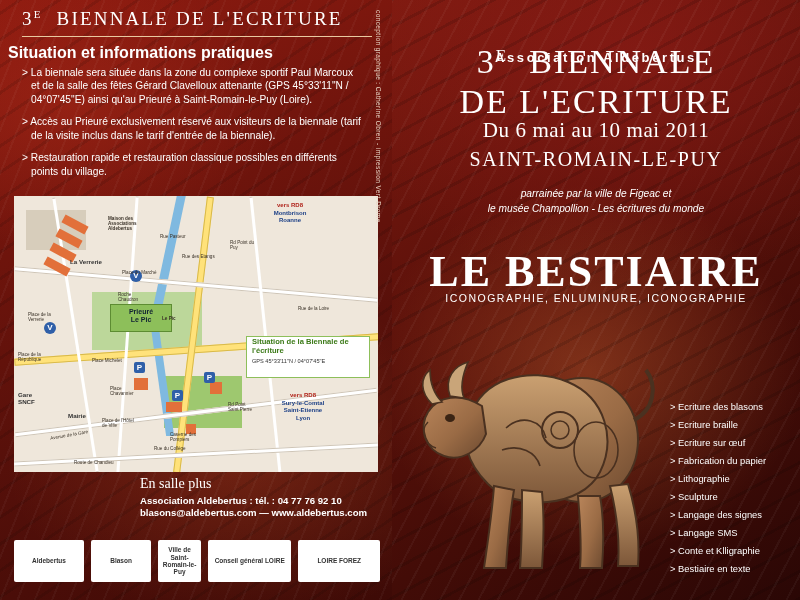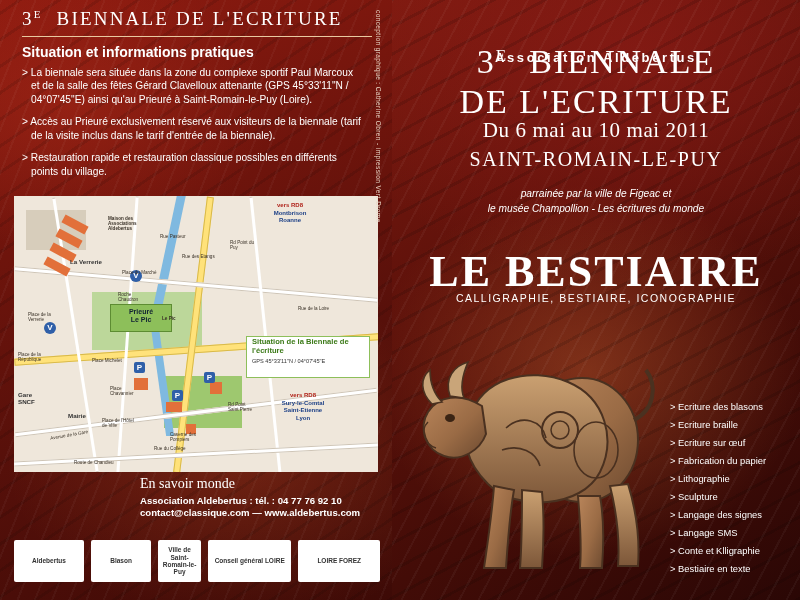--- a/index.html
+++ b/index.html
@@ -27,21 +27,21 @@
     pointer-events:none;
   }
   .left-title{
     position:absolute;left:22px;top:8px;width:350px;
     color:#fff;font-size:19px;letter-spacing:2.2px;
     font-family:"Liberation Serif", serif;
     border-bottom:1.5px solid #e8c9a0;padding-bottom:6px;
   }
   .left-title .sup{font-size:11px;vertical-align:super;}
   .left-sub{
-    position:absolute;left:22px;top:44px;color:#fff;font-size:14px;font-weight:bold;
+    position:absolute;left:8px;top:44px;color:#fff;font-size:16px;font-weight:bold;
   }
   .bullets{position:absolute;left:22px;top:66px;width:342px;color:#fff;font-size:10.2px;line-height:1.32;}
   .bullets p{margin:0 0 9px 0;text-indent:-9px;padding-left:9px;}
 
   
   .spine{
     position:absolute;left:382px;top:10px;width:160px;
     transform:rotate(90deg);transform-origin:0 0;
     color:#e9d7c6;font-size:6.5px;letter-spacing:.4px;white-space:nowrap;
   }
@@ -214,23 +214,23 @@
 
       <div class="callout">
         <div class="c1">Situation de la Biennale de l'écriture</div>
         <div class="c2">GPS 45°33'11"N / 04°07'45"E</div>
       </div>
     </div>
 
     <div class="spine">conception graphique : Catherine Obren - impression Vert-Drome</div>
 
     <div class="savoir">
-      <div class="s1">En savoir monde</div>
+      <div class="s1">En salle plus</div>
       <div class="s2">Association Aldebertus : tél. : 04 77 76 92 10</div>
-      <div class="s3">contact@classique.com — www.aldebertus.com</div>
+      <div class="s3">blasons@aldebertus.com — www.aldebertus.com</div>
     </div>
 
     <div class="logos">
       <div class="logo" style="width:72px;">Aldebertus</div>
       <div class="logo" style="width:62px;">Blason</div>
       <div class="logo" style="width:44px;">Ville de Saint-Romain-le-Puy</div>
       <div class="logo" style="width:86px;">Conseil général LOIRE</div>
       <div class="logo" style="width:84px;">LOIRE FOREZ</div>
     </div>
   </div>
@@ -247,21 +247,21 @@
 
     <div class="dates">Du 6 mai au 10 mai 2011</div>
     <div class="city">SAINT-ROMAIN-LE-PUY</div>
 
     <div class="patron">
       <span>parrainée par la ville de Figeac et</span><br>
       <span>le musée Champollion - Les écritures du monde</span>
     </div>
 
     <div class="bestiaire">LE BESTIAIRE</div>
-    <div class="techs">CALLIGRAPHIE, BESTIAIRE, ICONOGRAPHIE</div>
+    <div class="techs">ICONOGRAPHIE, ENLUMINURE, ICONOGRAPHIE</div>
 
     <svg class="beast" viewBox="0 0 250 290">
       <defs>
         <linearGradient id="bod" x1="0" y1="0" x2="1" y2="1">
           <stop offset="0%" stop-color="#b9855a"></stop>
           <stop offset="55%" stop-color="#9a6b45"></stop>
           <stop offset="100%" stop-color="#6d4a30"></stop>
         </linearGradient>
         <linearGradient id="bod2" x1="0" y1="0" x2="0" y2="1">
           <stop offset="0%" stop-color="#caa071"></stop>

